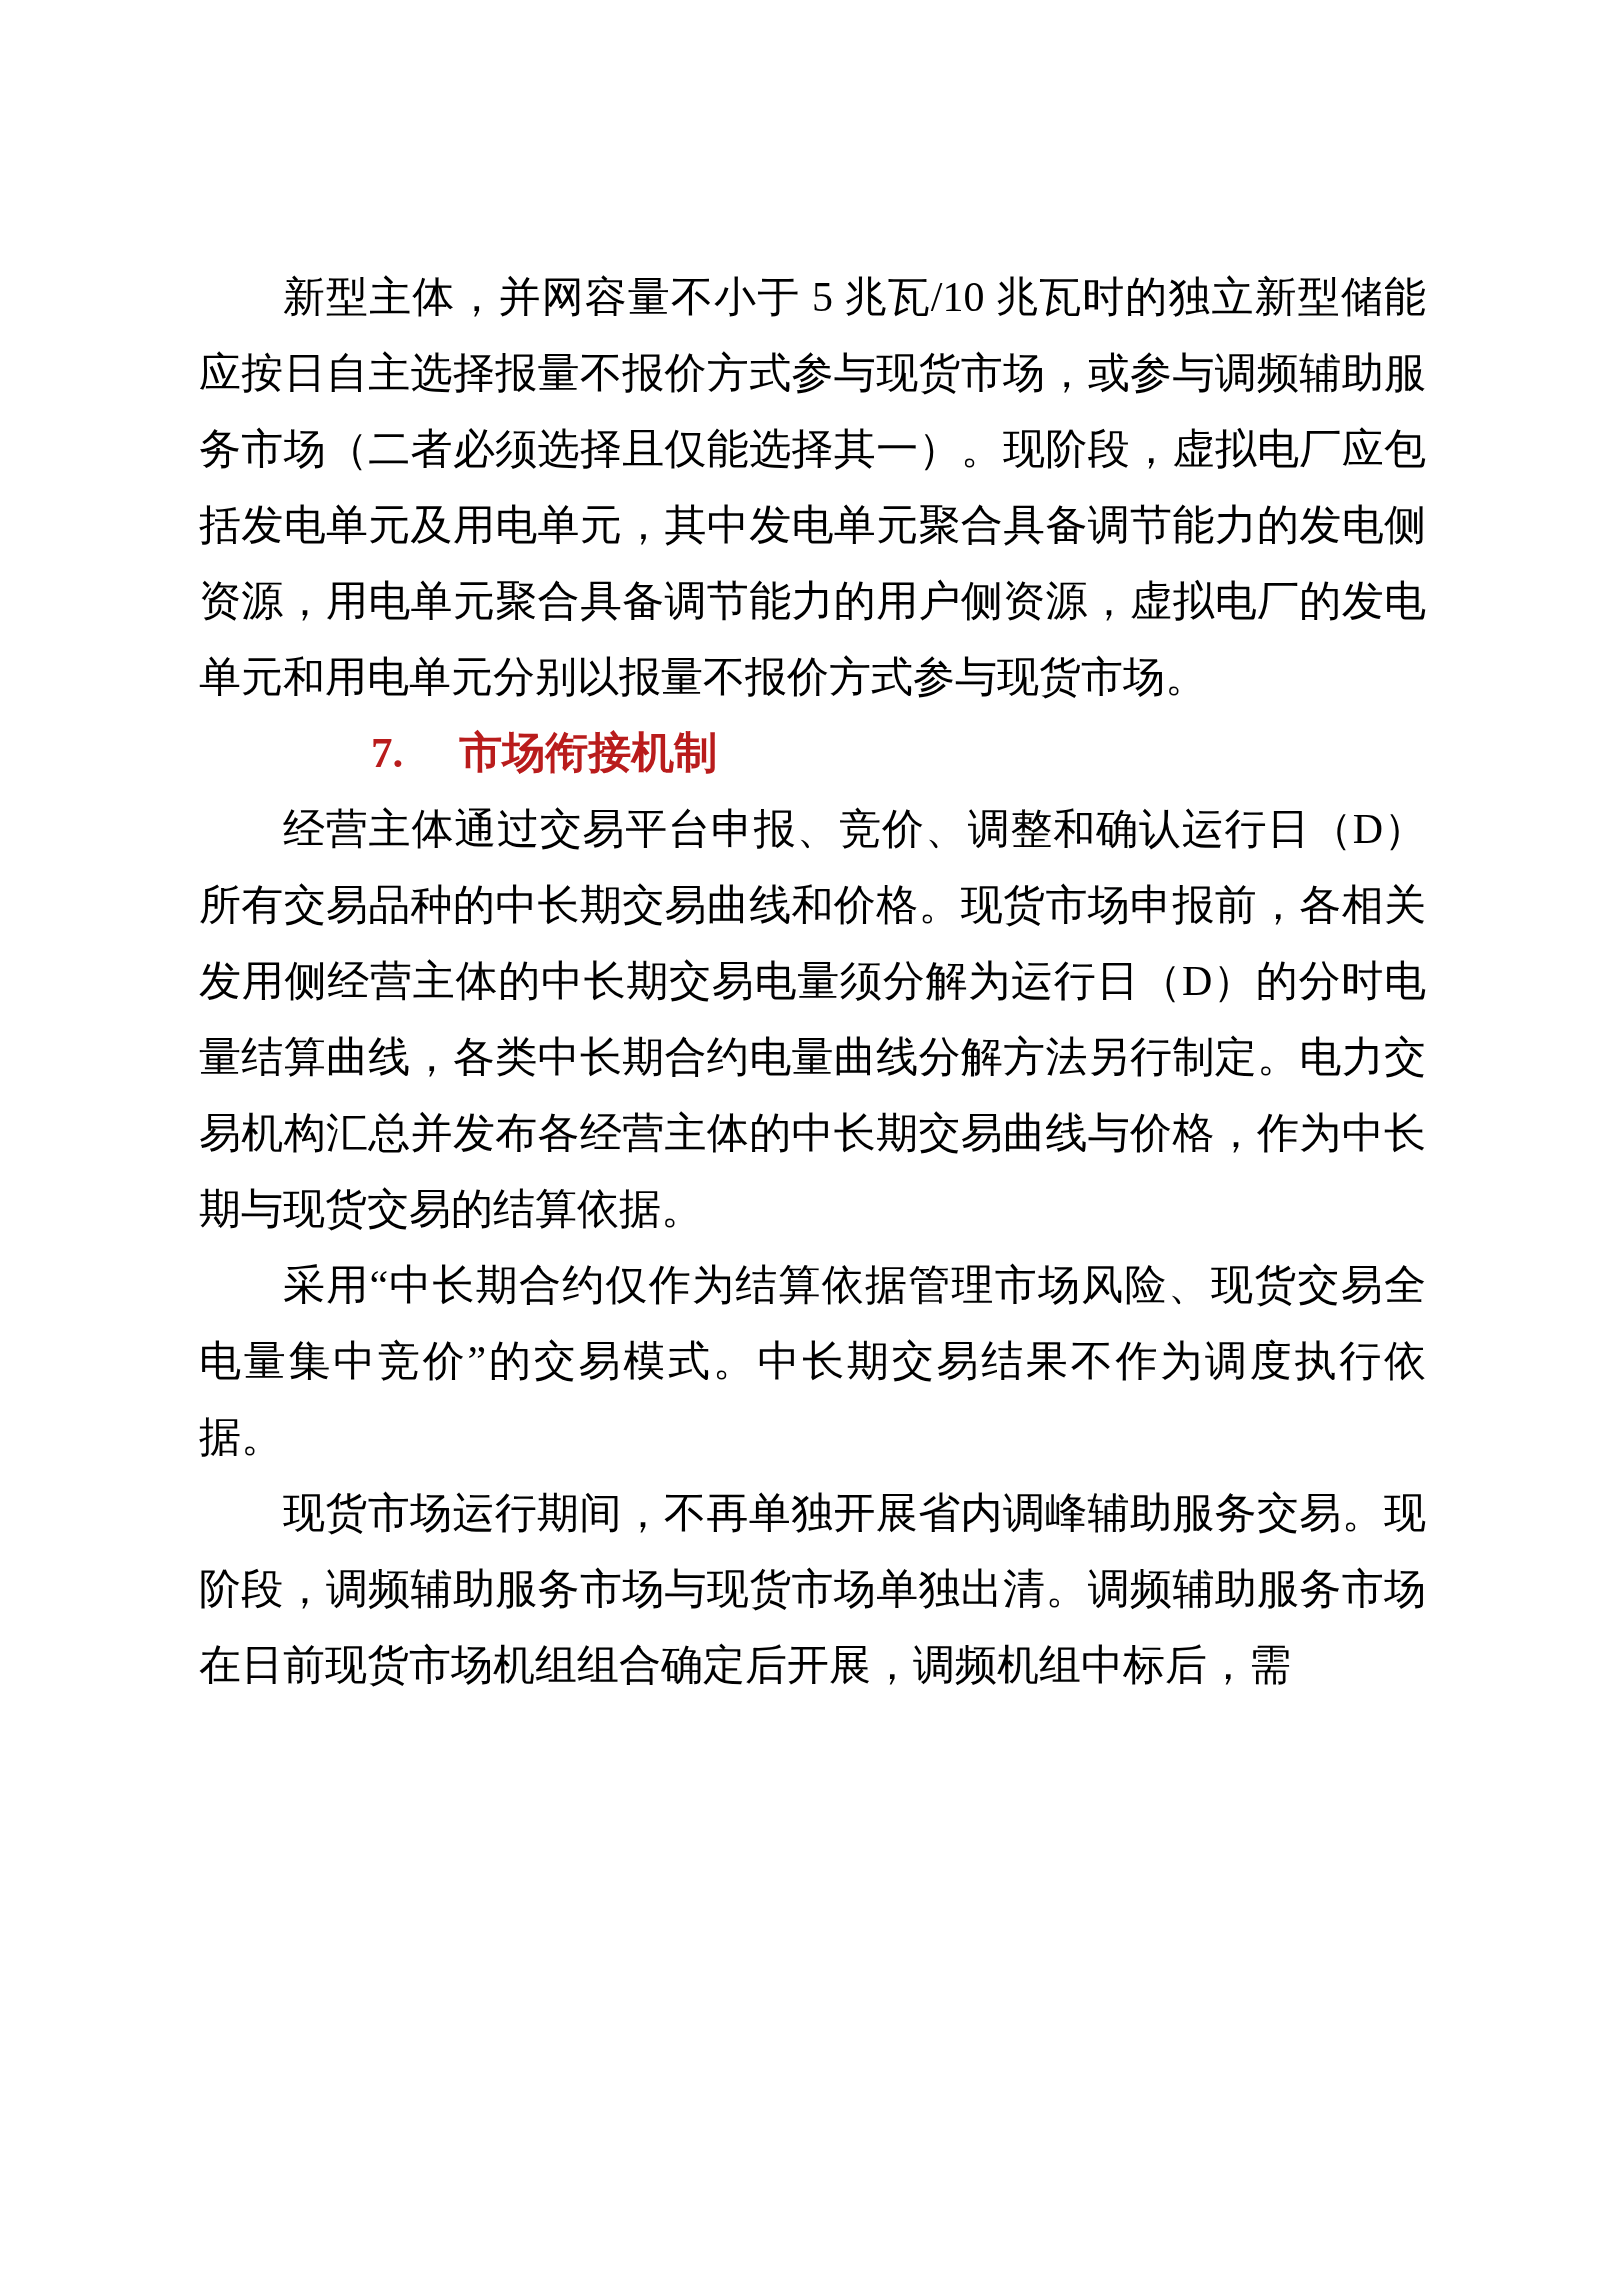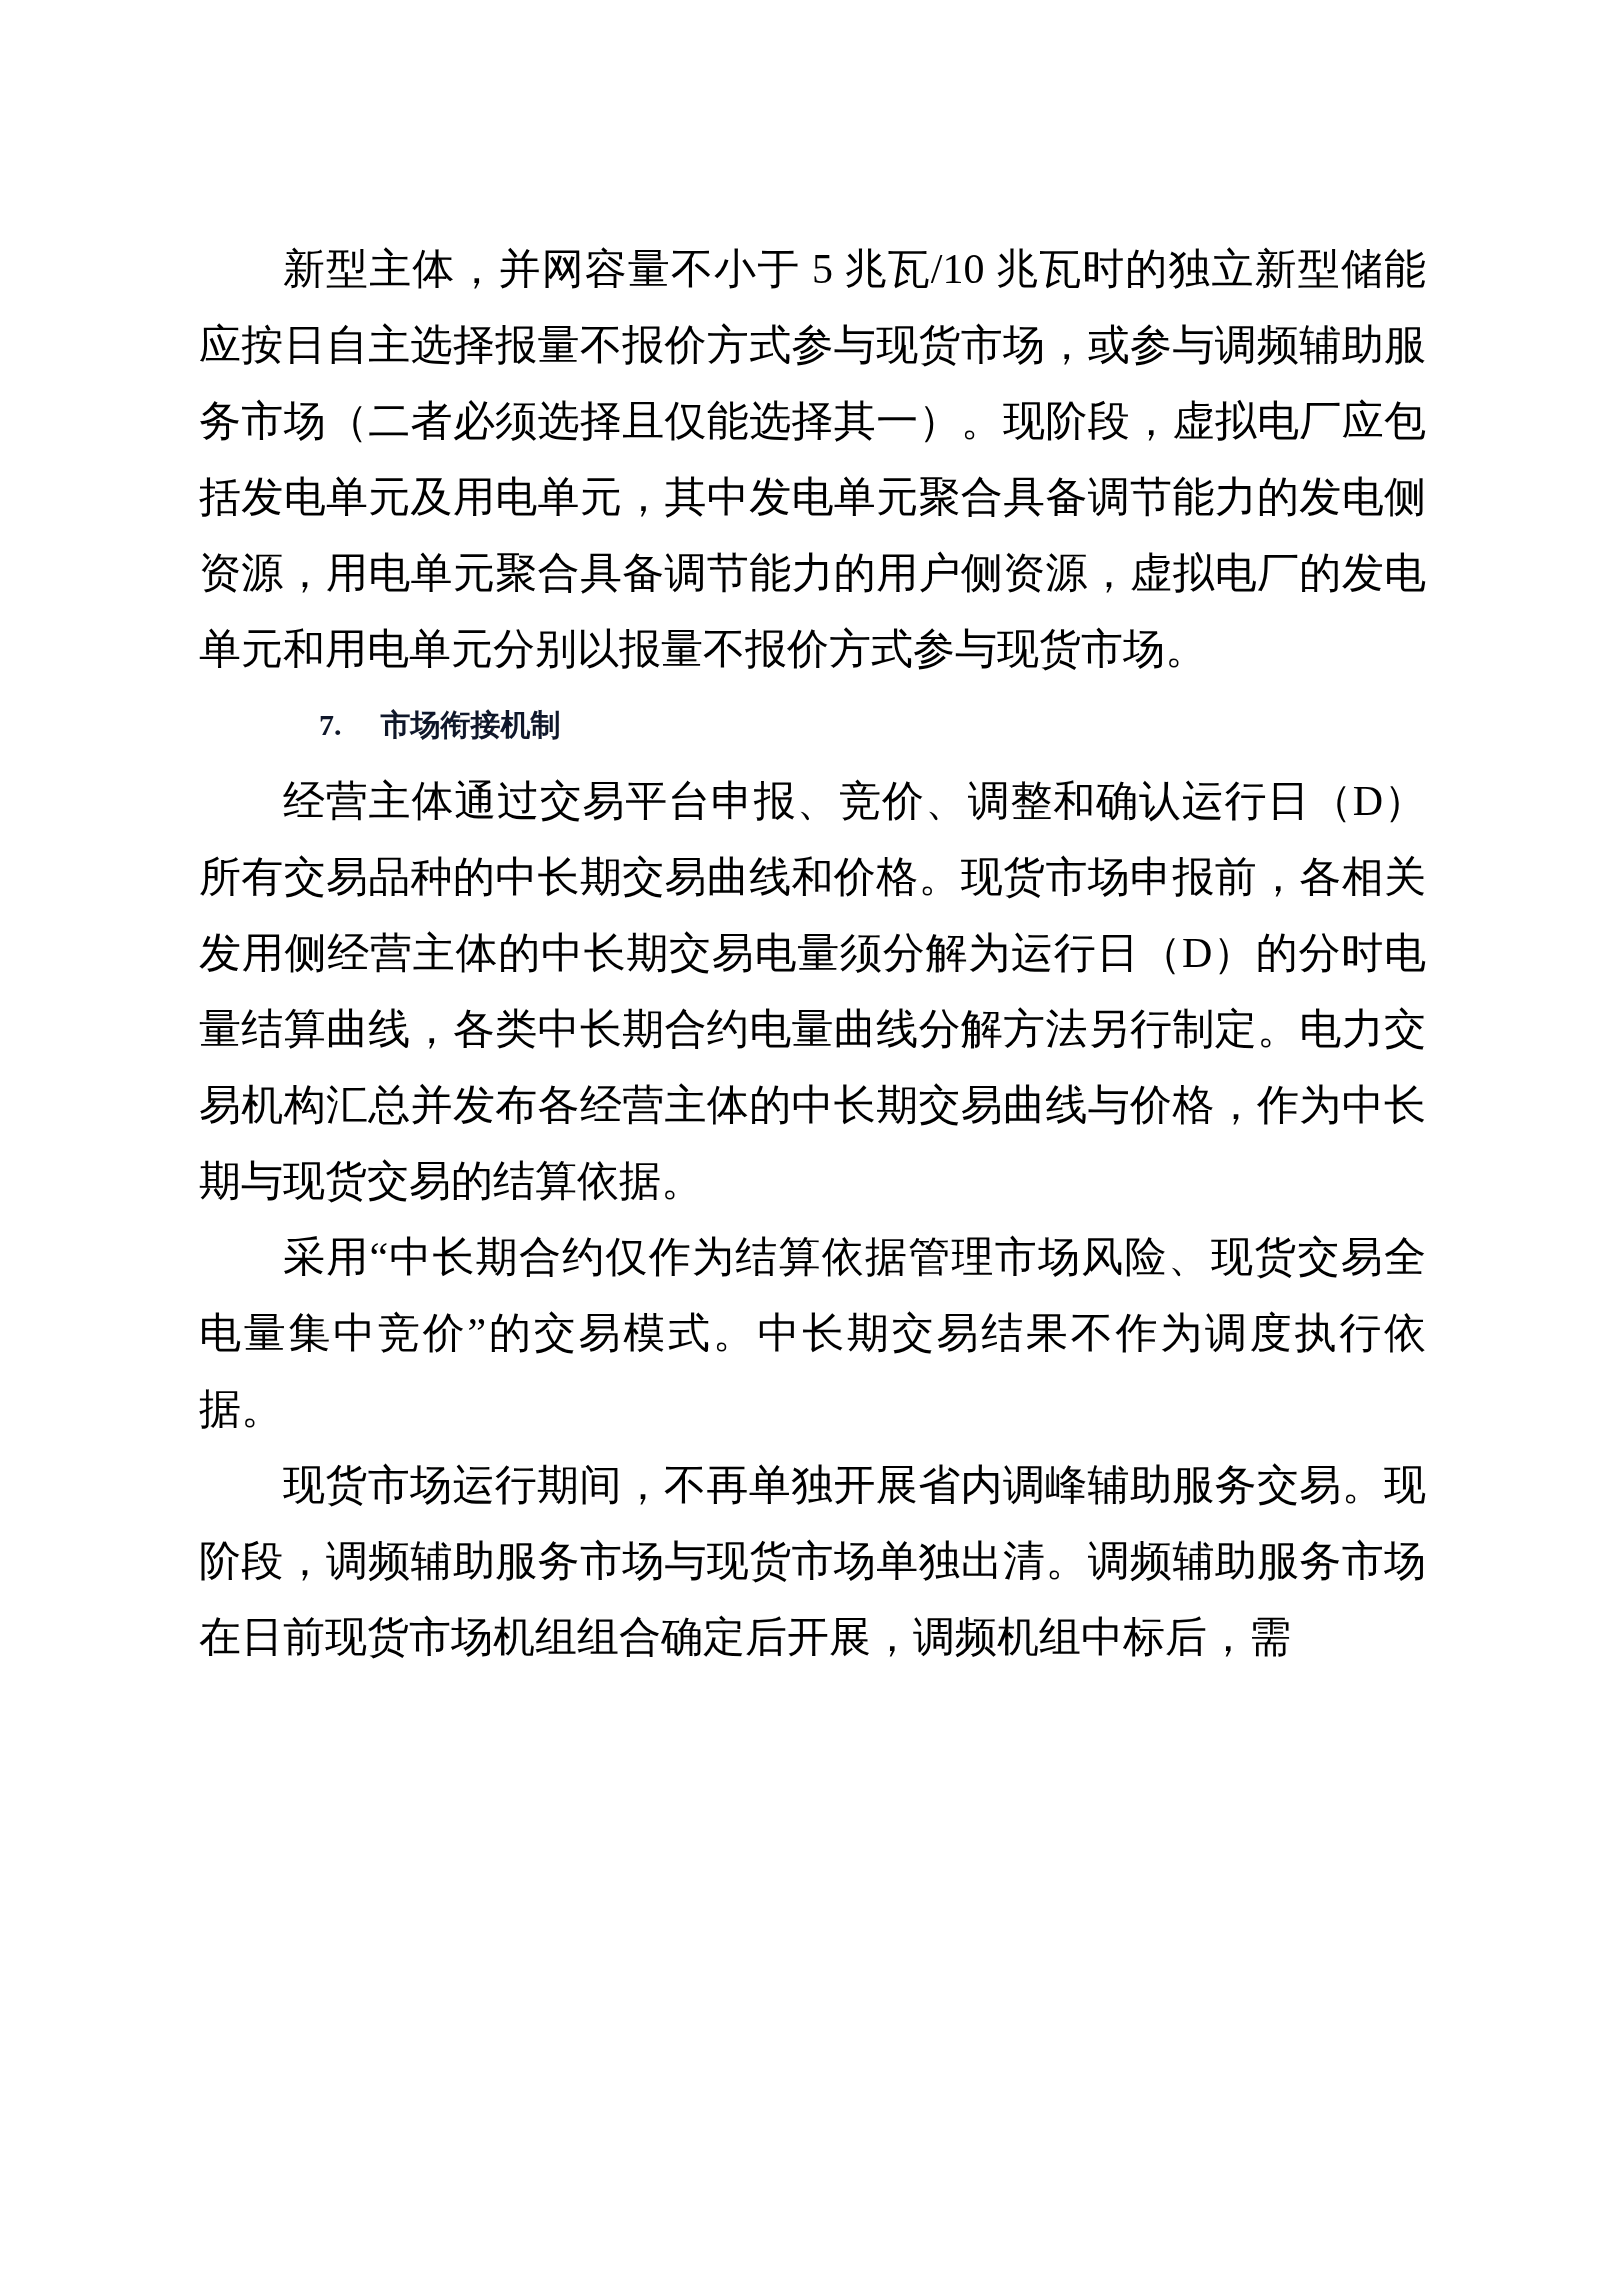--- a/index.html
+++ b/index.html
@@ -7,44 +7,45 @@
     padding: 0;
     background: #ffffff;
   }
   .page {
     position: relative;
     width: 1623px;
     height: 1867px;
     background: #ffffff;
     color: #000000;
     overflow: hidden;
+    margin-top: 28px;
   }
   .content {
     position: absolute;
     left: 199px;
     top: 231px;
     width: 1227px;
   }
   .para {
     margin: 0;
     font-family: "Liberation Serif", "DejaVu Serif", serif;
     font-size: 42px;
     line-height: 76px;
     text-align: justify;
     text-indent: 2em;
     color: #000000;
     font-weight: normal;
   }
   .heading {
     margin: 0;
     font-family: "Liberation Serif", "DejaVu Serif", serif;
-    font-size: 30px;
+    font-size: 43px;
     line-height: 76px;
     font-weight: bold;
-    color: #0f172a;
+    color: #b91c1c;
     text-indent: 2em;
     text-align: left;
   }
   .h-num-main {
     display: inline-block;
     margin-right: 1.3em;
   }
   .h-num-sub {
     display: inline-block;
     margin-right: 0.8em;

